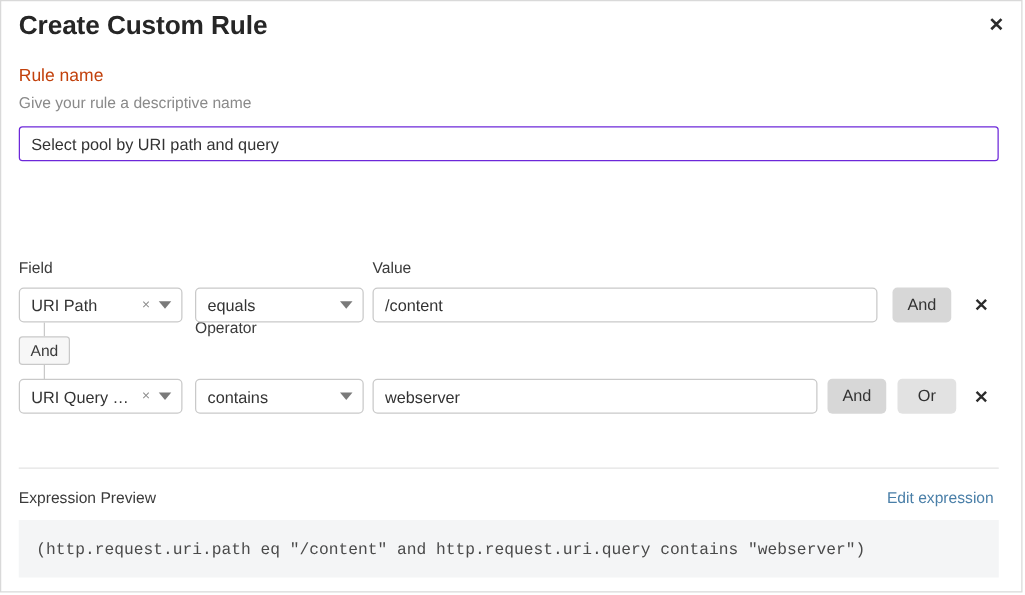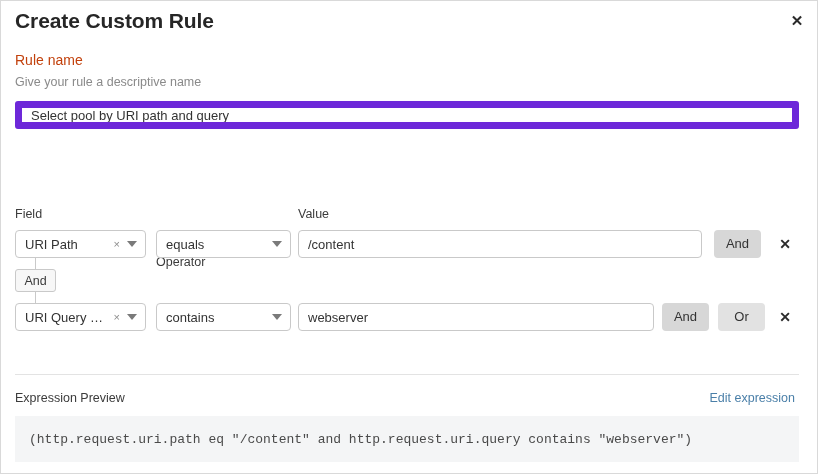--- a/index.html
+++ b/index.html
@@ -60,21 +60,21 @@
     font-size: 12.5px;
     color: #8a8a8a;
   }
   .rule-name-input {
     position: absolute;
     left: 14px;
     top: 100px;
     width: 784px;
     height: 28px;
     box-sizing: border-box;
-    border: 7px solid #6d28d9;
+    border: 1px solid #6d28d9;
     border-radius: 3px;
     background: #ffffff;
     font-family: "Liberation Sans", sans-serif;
     font-size: 13px;
     color: #333333;
     padding: 0 9px;
     outline: none;
   }
   .section-title {
     position: absolute;

